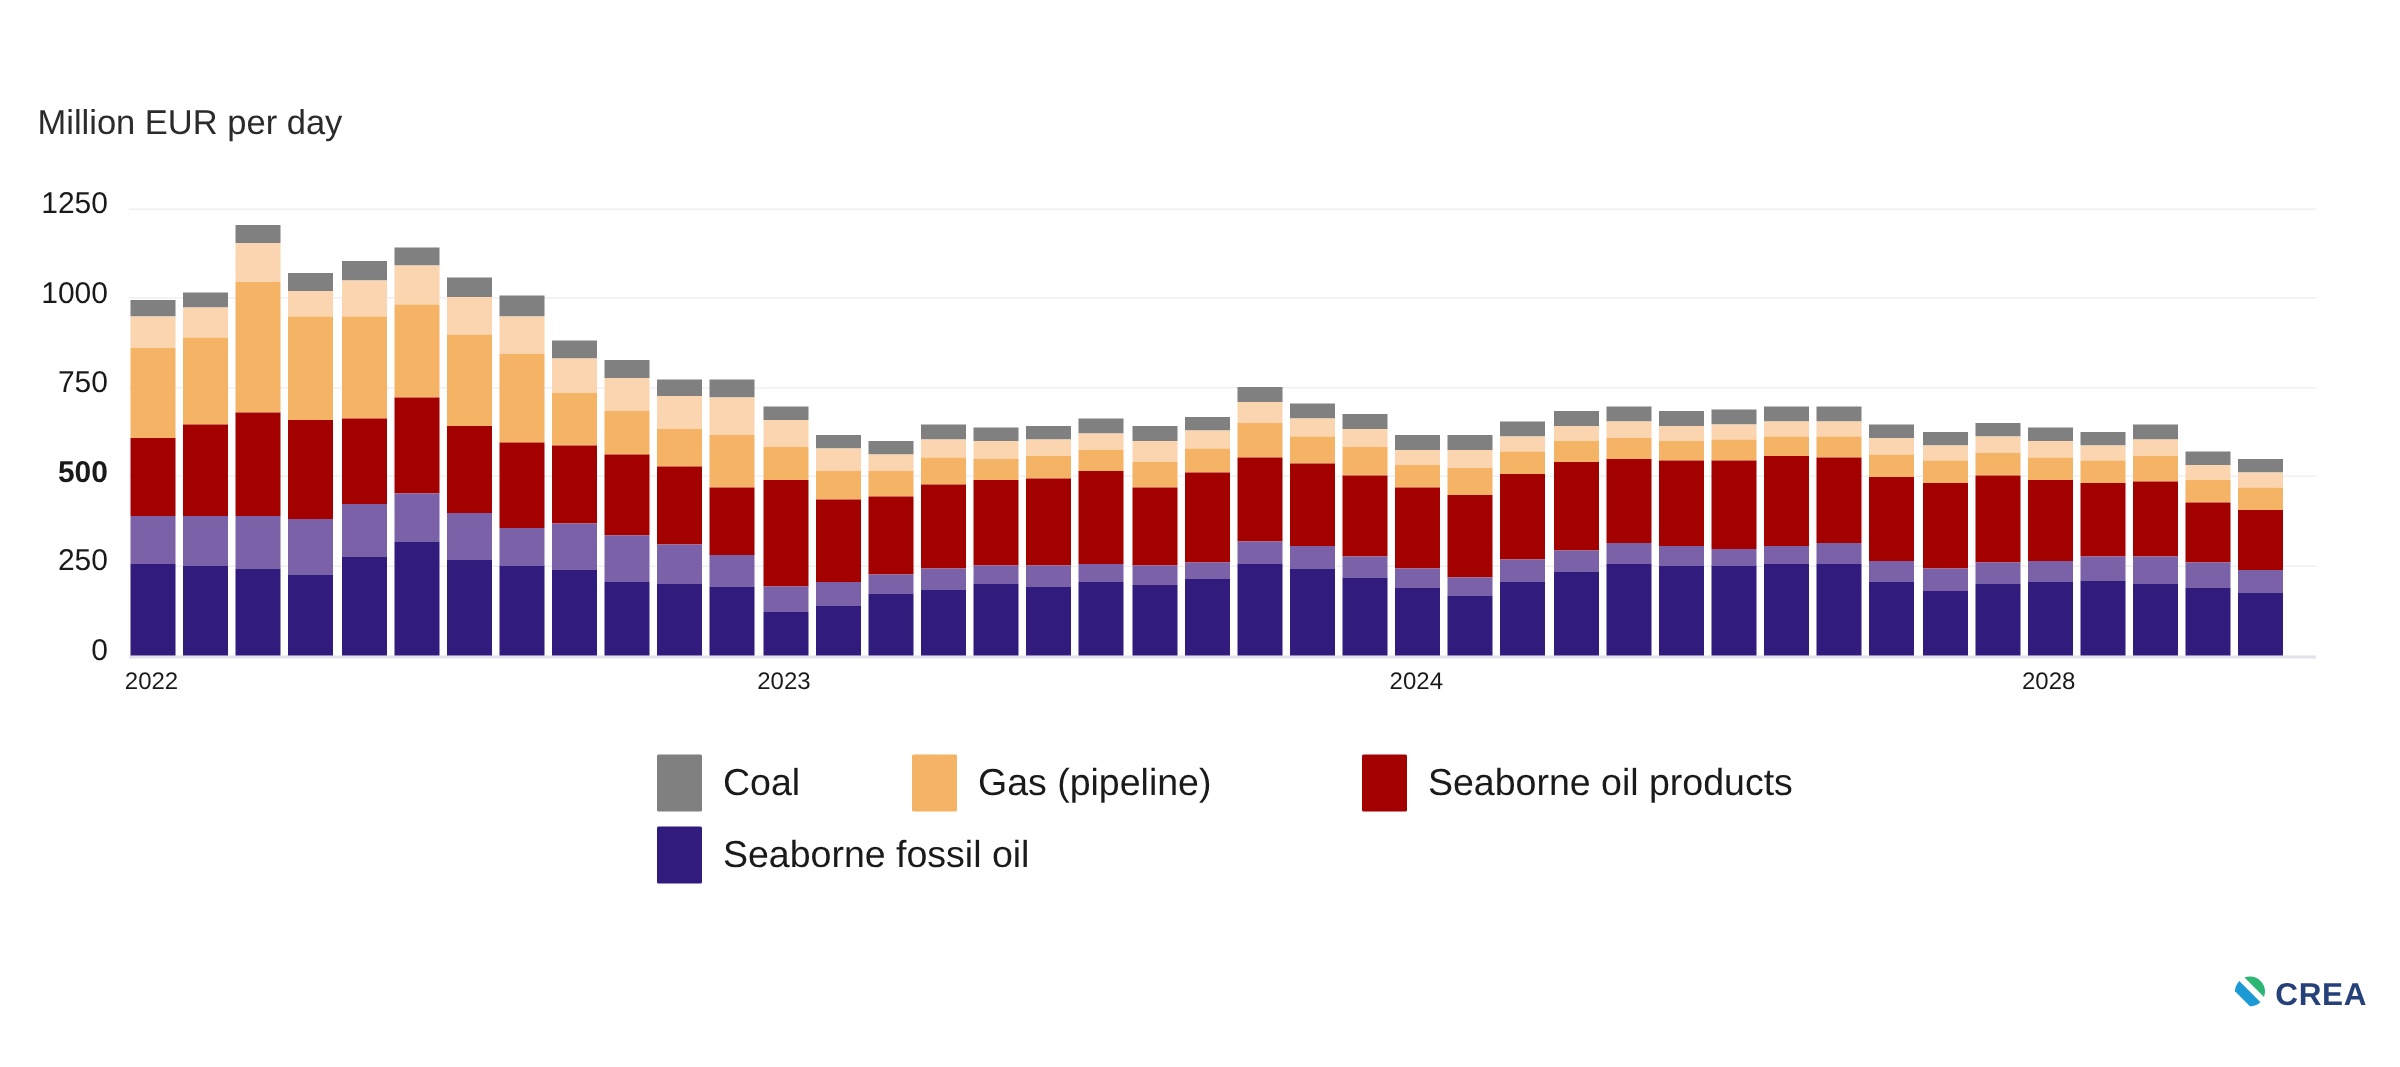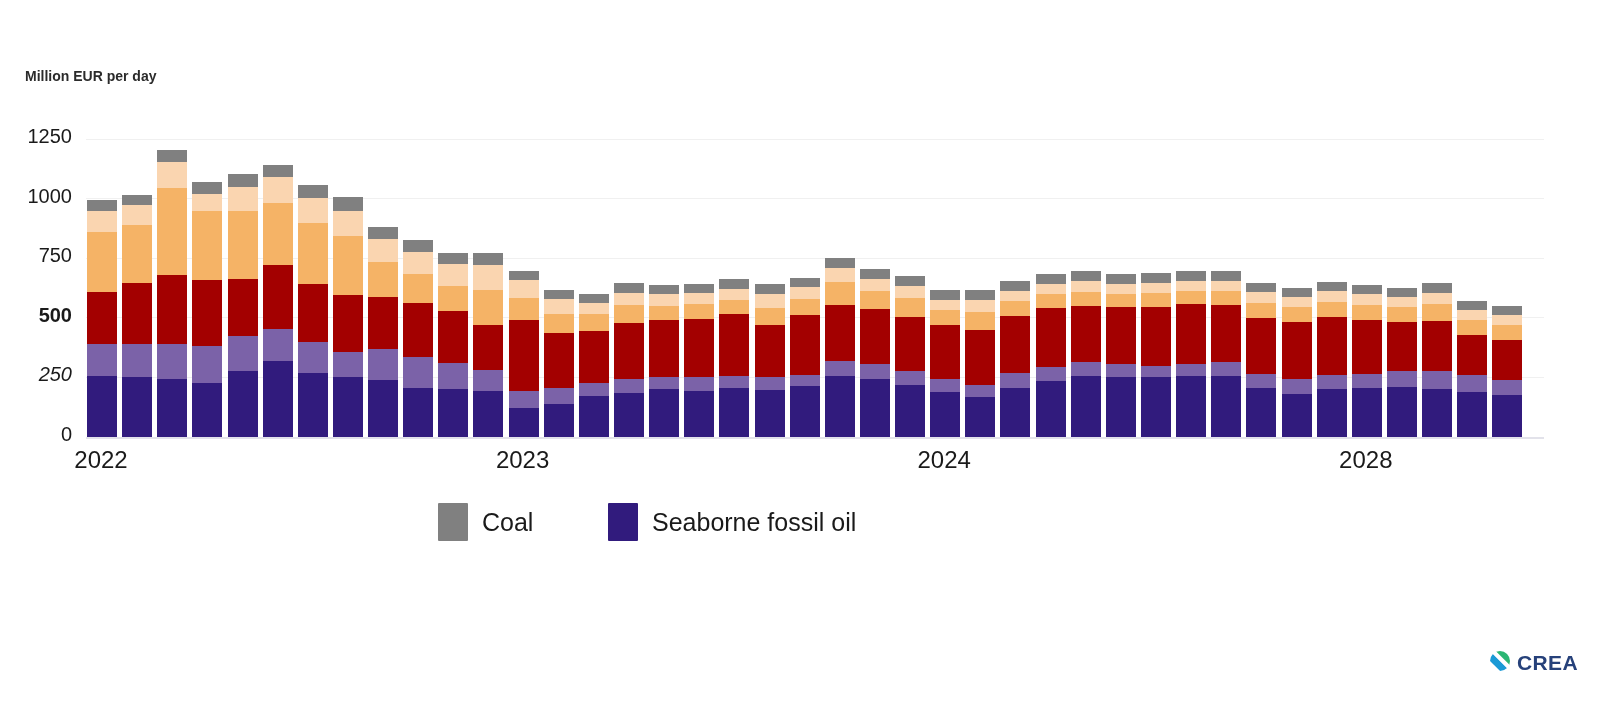--- a/index.html
+++ b/index.html
@@ -13,21 +13,21 @@
 
   
   #chart-title {
     position: absolute; left: 24px; top: 16px;
     font-size: 31px; font-weight: bold;
     color: #26417a; letter-spacing: -0.3px;
     white-space: nowrap;
   }
   #chart-subtitle {
     position: absolute; left: 25px; top: 68px;
-    font-size: 14px; font-weight: bold; color: #2b2b2b;
+    font-size: 23px; font-weight: normal; color: #2b2b2b;
     white-space: nowrap;
   }
 
   
   #plot-frame {
     position: absolute;
     left: 86px; top: 139px;
     width: 1458px; height: 298px;
     background: #ffffff;
   }
@@ -44,21 +44,21 @@
     font-size: 20px; color: #1a1a1a;
     white-space: nowrap;
   }
   #y-axis { position: absolute; left: 0; top: 0; width: 1600px; height: 711px;
             pointer-events: none; }
   #y-axis .ytick { right: auto; left: 0px; width: 72px; }
 
   
   .xtick {
     position: absolute; top: 446px;
-    font-size: 24px; color: #1a1a1a;
+    font-size: 16px; color: #1a1a1a;
     white-space: nowrap; transform: translateX(-50%);
   }
 
   
   #bars { position: absolute; left: 0; bottom: 0; width: 100%; height: 100%; }
   .bar {
     position: absolute; bottom: 0;
     display: flex; flex-direction: column; justify-content: flex-end;
   }
   .seg { width: 100%; }
@@ -95,21 +95,21 @@
 </style>
 </head>
 <body>
 
 <div id="page">
 
   <div id="chart-subtitle">Million EUR per day</div>
 
   <div id="y-axis">
       <div class="ytick" style="top: 423px;">0</div>
-      <div class="ytick" style="top: 363.4px; font-style: italic;">250</div>
+      <div class="ytick" style="top: 363.4px;">250</div>
       <div class="ytick" style="top: 303.8px; font-weight: bold;">500</div>
       <div class="ytick" style="top: 244.2px;">750</div>
       <div class="ytick" style="top: 184.6px;">1000</div>
       <div class="ytick" style="top: 125px;">1250</div>
     </div>
 
   <div id="plot-frame">
     <div id="gridlines">
         <div class="gridline baseline" style="top: 298px;"></div>
         <div class="gridline" style="top: 237.9px;"></div>
@@ -454,20 +454,28 @@
       <div class="xtick" style="left: 101.019px;">2022</div>
       <div class="xtick" style="left: 522.61px;">2023</div>
       <div class="xtick" style="left: 944.2px;">2024</div>
       <div class="xtick" style="left: 1365.79px;">2028</div>
     </div>
 
   <div id="legend">
       <div class="legend-item">
         <span class="legend-swatch" style="background: rgb(128, 128, 128);"></span>
         <span class="legend-label">Coal</span>
+      </div>
+      <div class="legend-item">
+        <span class="legend-swatch" style="background: rgb(245, 179, 102);"></span>
+        <span class="legend-label">Gas (pipeline)</span>
+      </div>
+      <div class="legend-item">
+        <span class="legend-swatch" style="background: rgb(163, 0, 0);"></span>
+        <span class="legend-label">Seaborne oil products</span>
       </div>
       <div class="legend-item">
         <span class="legend-swatch" style="background: rgb(49, 27, 125);"></span>
         <span class="legend-label">Seaborne fossil oil</span>
       </div>
     </div>
 
 
   <div id="crea-logo">
     <span>

